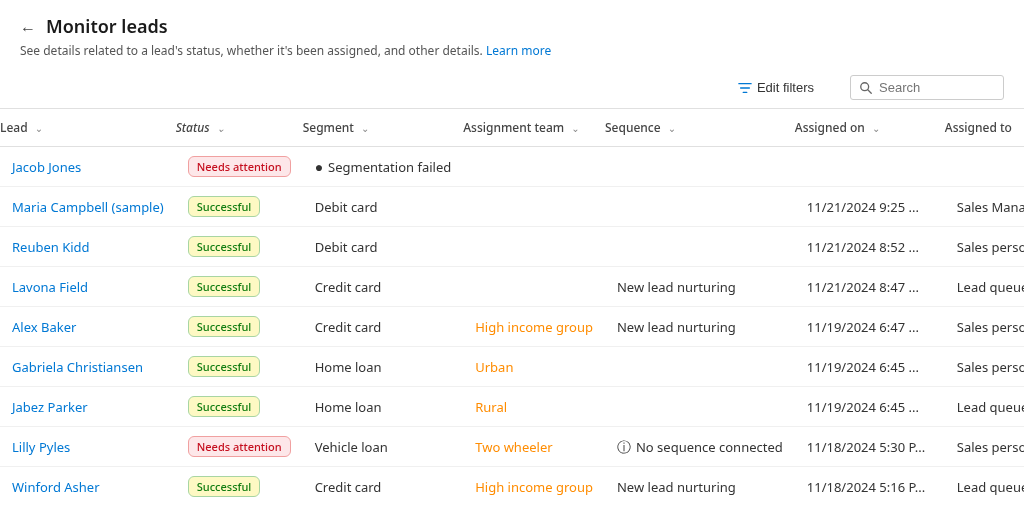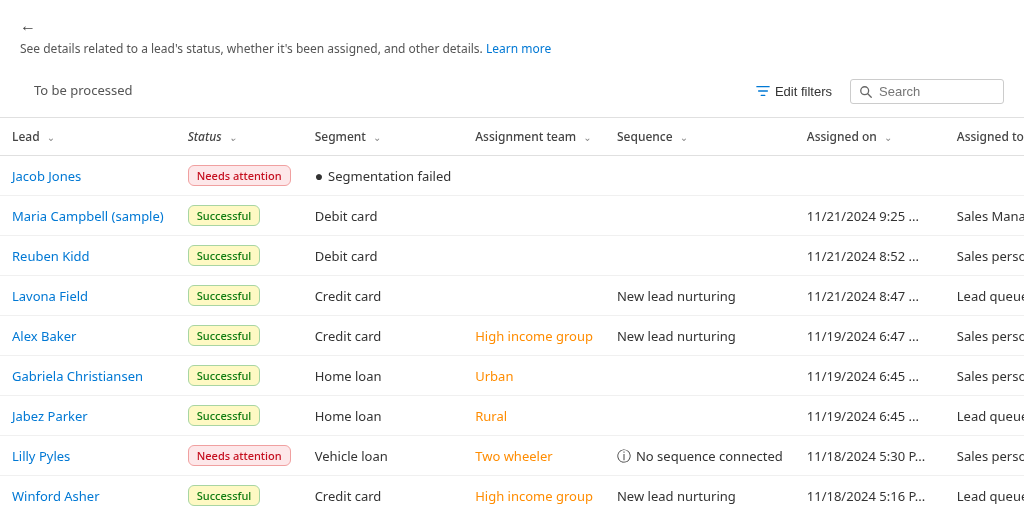--- a/index.html
+++ b/index.html
@@ -10,32 +10,32 @@
     .back-arrow { cursor: pointer; color: #444; font-size: 16px; }
     .page-title { font-size: 18px; font-weight: 600; color: #1a1a1a; }
     .page-subtitle { font-size: 12px; color: #555; }
     .page-subtitle a { color: #0078d4; text-decoration: none; }
     
     .toolbar { display: flex; align-items: center; justify-content: space-between; padding: 8px 20px 0; }
     .tabs { display: flex; gap: 0; }
     .tab { padding: 8px 14px; cursor: pointer; font-size: 13px; color: #555; border-bottom: 2px solid transparent; }
     .tab.active { color: #0078d4; border-bottom: 2px solid #0078d4; font-weight: 500; }
     
-    .toolbar-right { display: flex; align-items: center; gap: 10px; }
+    .toolbar-right { display: flex; align-items: center; gap: 0; }
     .edit-filters-btn { display: flex; align-items: center; gap: 5px; cursor: pointer; color: #333; font-size: 13px; padding: 5px 8px; border: none; background: none; }
-    .search-box { display: flex; align-items: flex-end; border: 1px solid #ccc; border-radius: 3px; padding: 4px 8px; gap: 6px; width: 154px; }
+    .search-box { display: flex; align-items: flex-end; border: 1px solid #ccc; border-radius: 3px; padding: 4px 8px; gap: 6px; width: 154px; margin-left: 28px; }
     .search-box input { border: none; outline: none; font-size: 13px; color: #333; width: 100%; }
     .search-icon-svg { color: #666; flex-shrink: 0; }
     
     .divider { border: none; border-top: 1px solid #e0e0e0; margin: 8px 0 0; }
     
     .table-container { overflow-x: auto; overflow-y: auto; height: calc(516px - 120px); }
     table { width: 100%; border-collapse: collapse; }
     thead tr { border-bottom: 1px solid #e0e0e0; }
-    th { padding: 10px 12px; text-align: left; font-weight: 500; font-size: 12px; color: #444; white-space: nowrap; cursor: pointer; user-select: none; }
+    th { padding: 10px 0; text-align: left; font-weight: 500; font-size: 12px; color: #444; white-space: nowrap; cursor: pointer; user-select: none; }
     th .sort-icon { margin-left: 4px; font-size: 10px; color: #888; }
     td { padding: 9px 12px; border-bottom: 1px solid #f0f0f0; font-size: 13px; white-space: nowrap; vertical-align: middle; }
     
     .lead-link { color: #0078d4; text-decoration: none; cursor: pointer; }
     
     .badge { display: inline-block; padding: 2px 8px; border-radius: 6px; font-size: 11px; font-weight: 500; }
     .badge-success { color: #107c10; background: #fef9c3; border: 1px solid #a8d5a2; }
     .badge-attention { color: #c50f1f; background: #fde7e9; border: 1px solid #f0a0a0; }
     
     .seg-failed { display: flex; align-items: center; gap: 5px; color: #333; }
@@ -55,30 +55,30 @@
     .th-col-sequence { min-width: 170px; }
     .th-col-assigned-on { min-width: 150px; }
     .th-col-assigned-to { min-width: 160px; }
   </style>
 </head>
 <body>
 
 <div class="page-header">
   <div class="page-title-row">
     <span class="back-arrow">←</span>
+    <span class="page-title">Monitor leads</span>
   </div>
   <div class="page-subtitle">
     <span>See details related to a lead's status, whether it's been assigned, and other details.</span>
     <a href="#">Learn more</a>
   </div>
 </div>
 
 <div class="toolbar">
   <div class="tabs">
-    <div class="tab">To be processed</div>
   </div>
   <div class="toolbar-right">
     <button class="edit-filters-btn">
       <svg width="14" height="14" viewBox="0 0 16 16" fill="none">
         <path d="M1 3h14M3 8h10M6 13h4" stroke="#0078d4" stroke-width="1.5" stroke-linecap="round"></path>
       </svg>
       <span>Edit filters</span>
     </button>
     <div class="search-box">
       <svg class="search-icon-svg" width="14" height="14" viewBox="0 0 16 16" fill="none">

